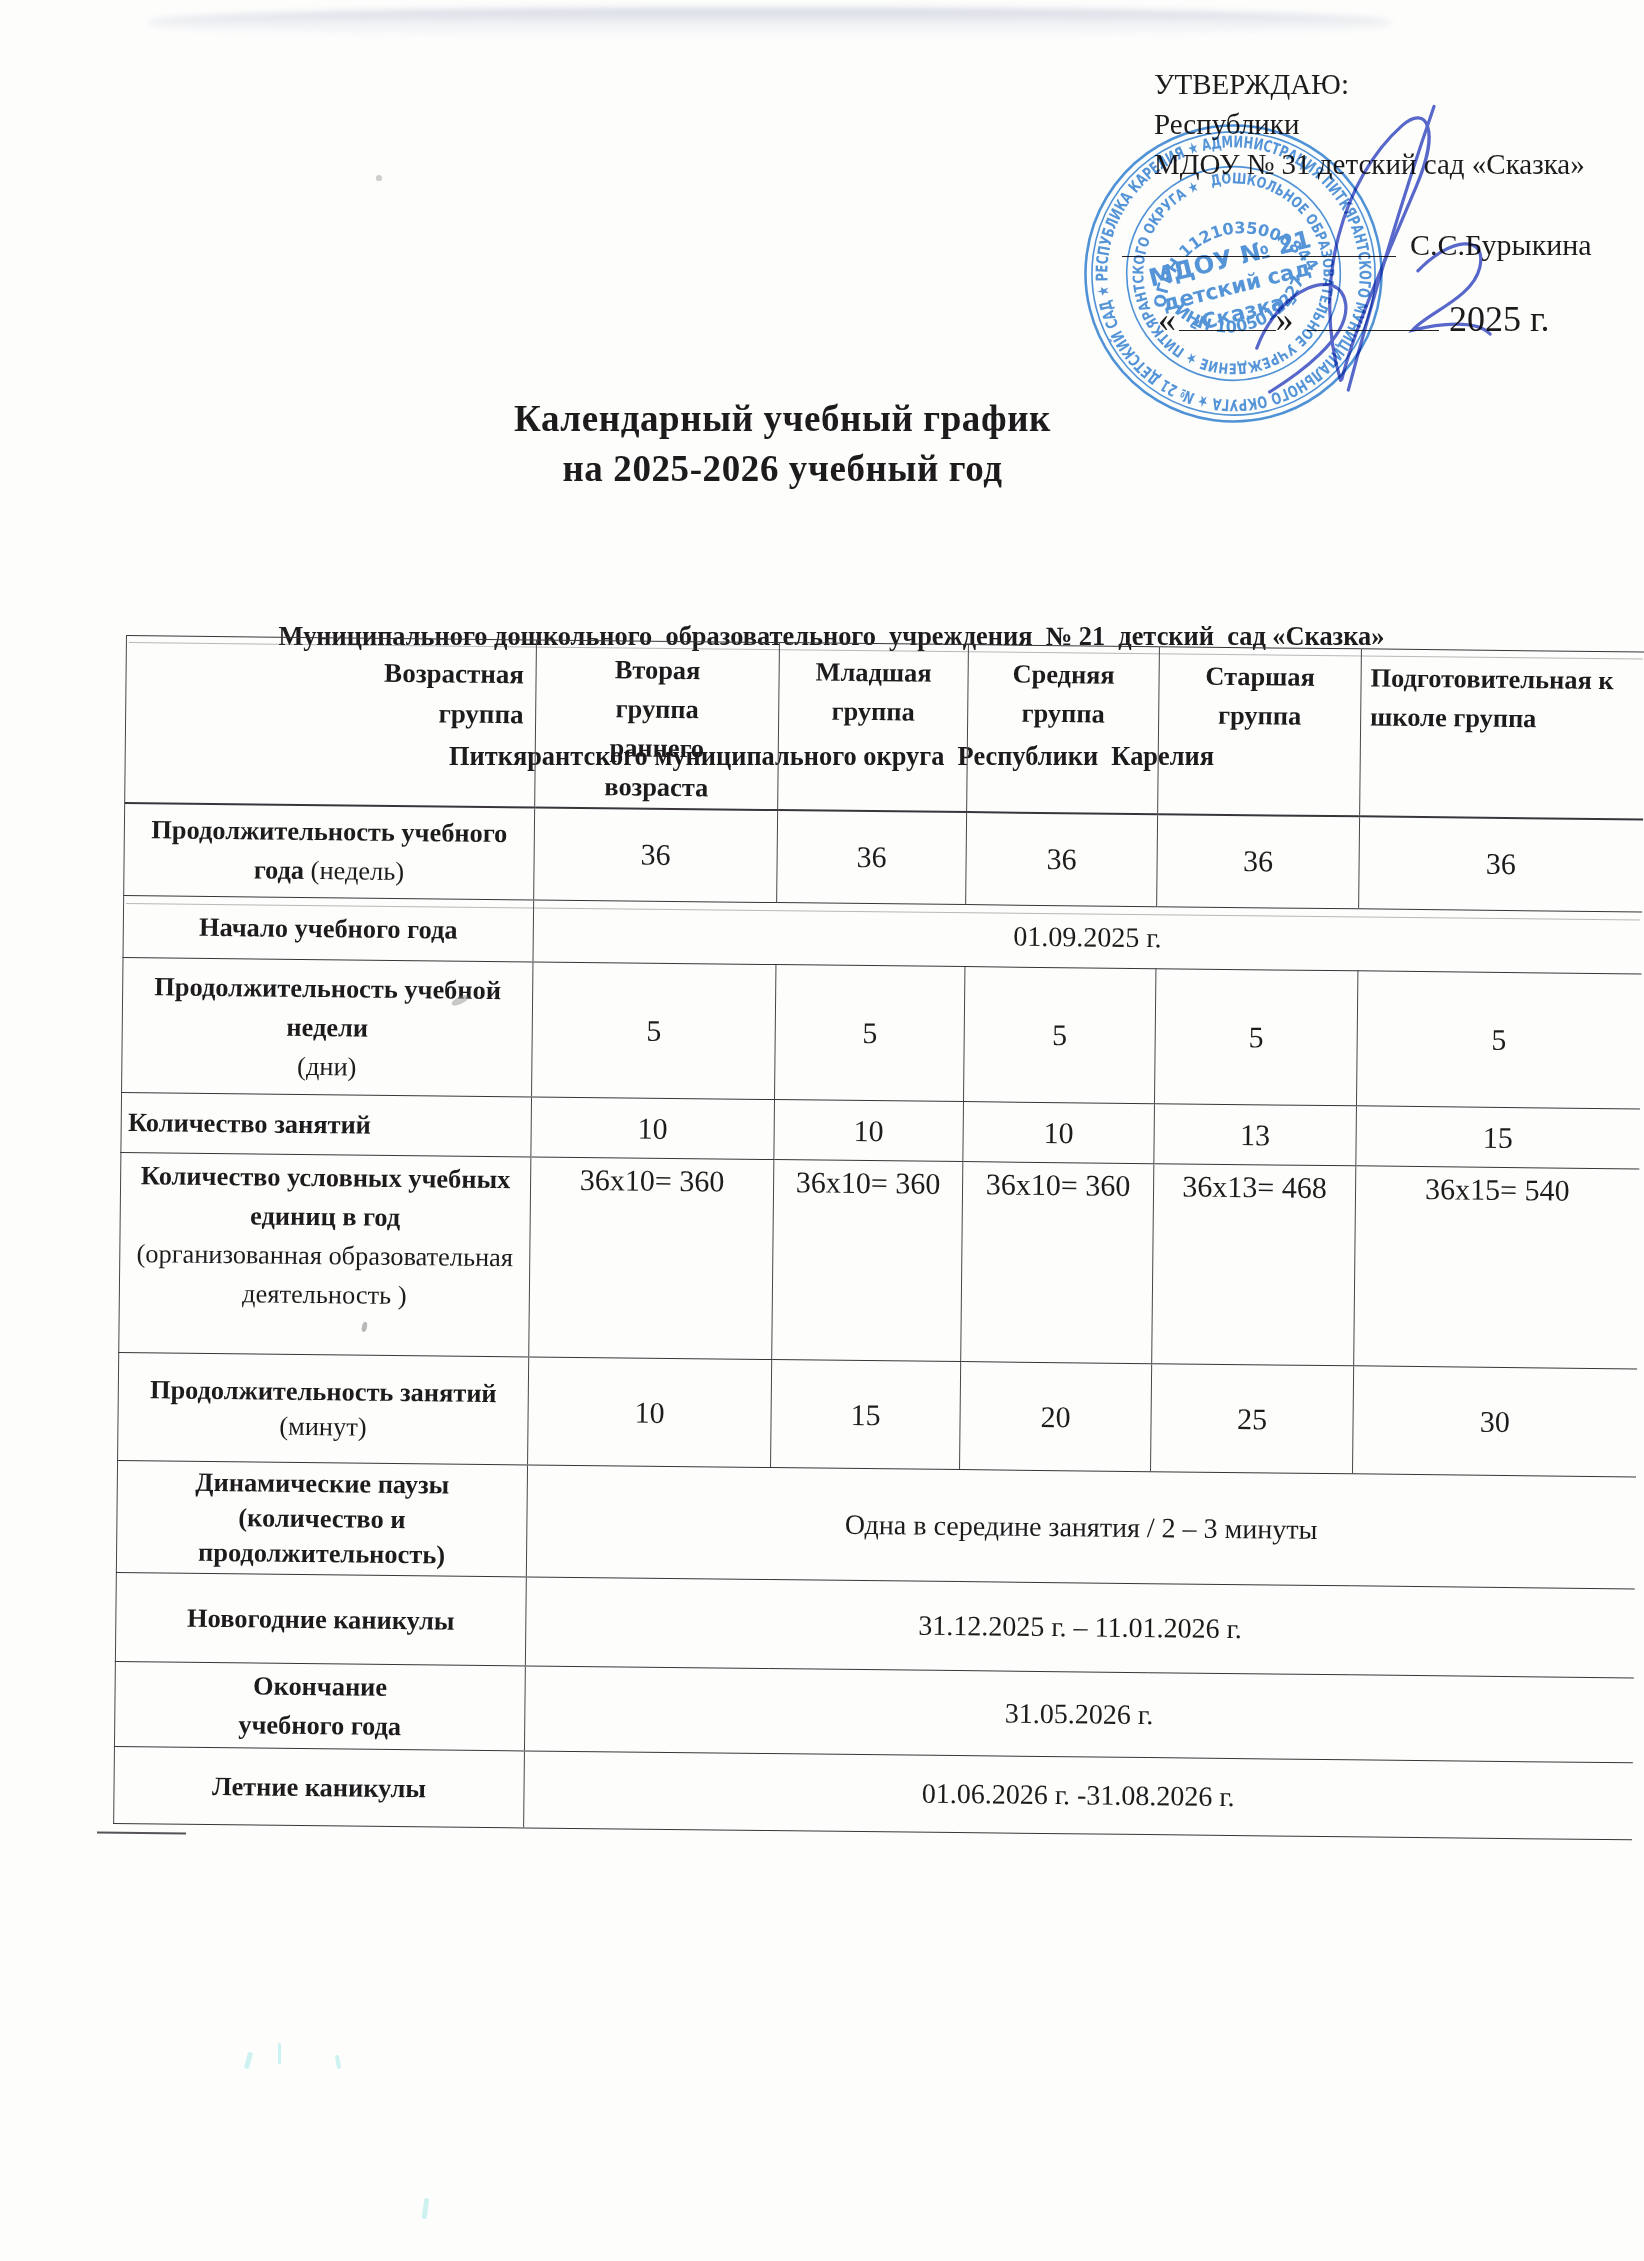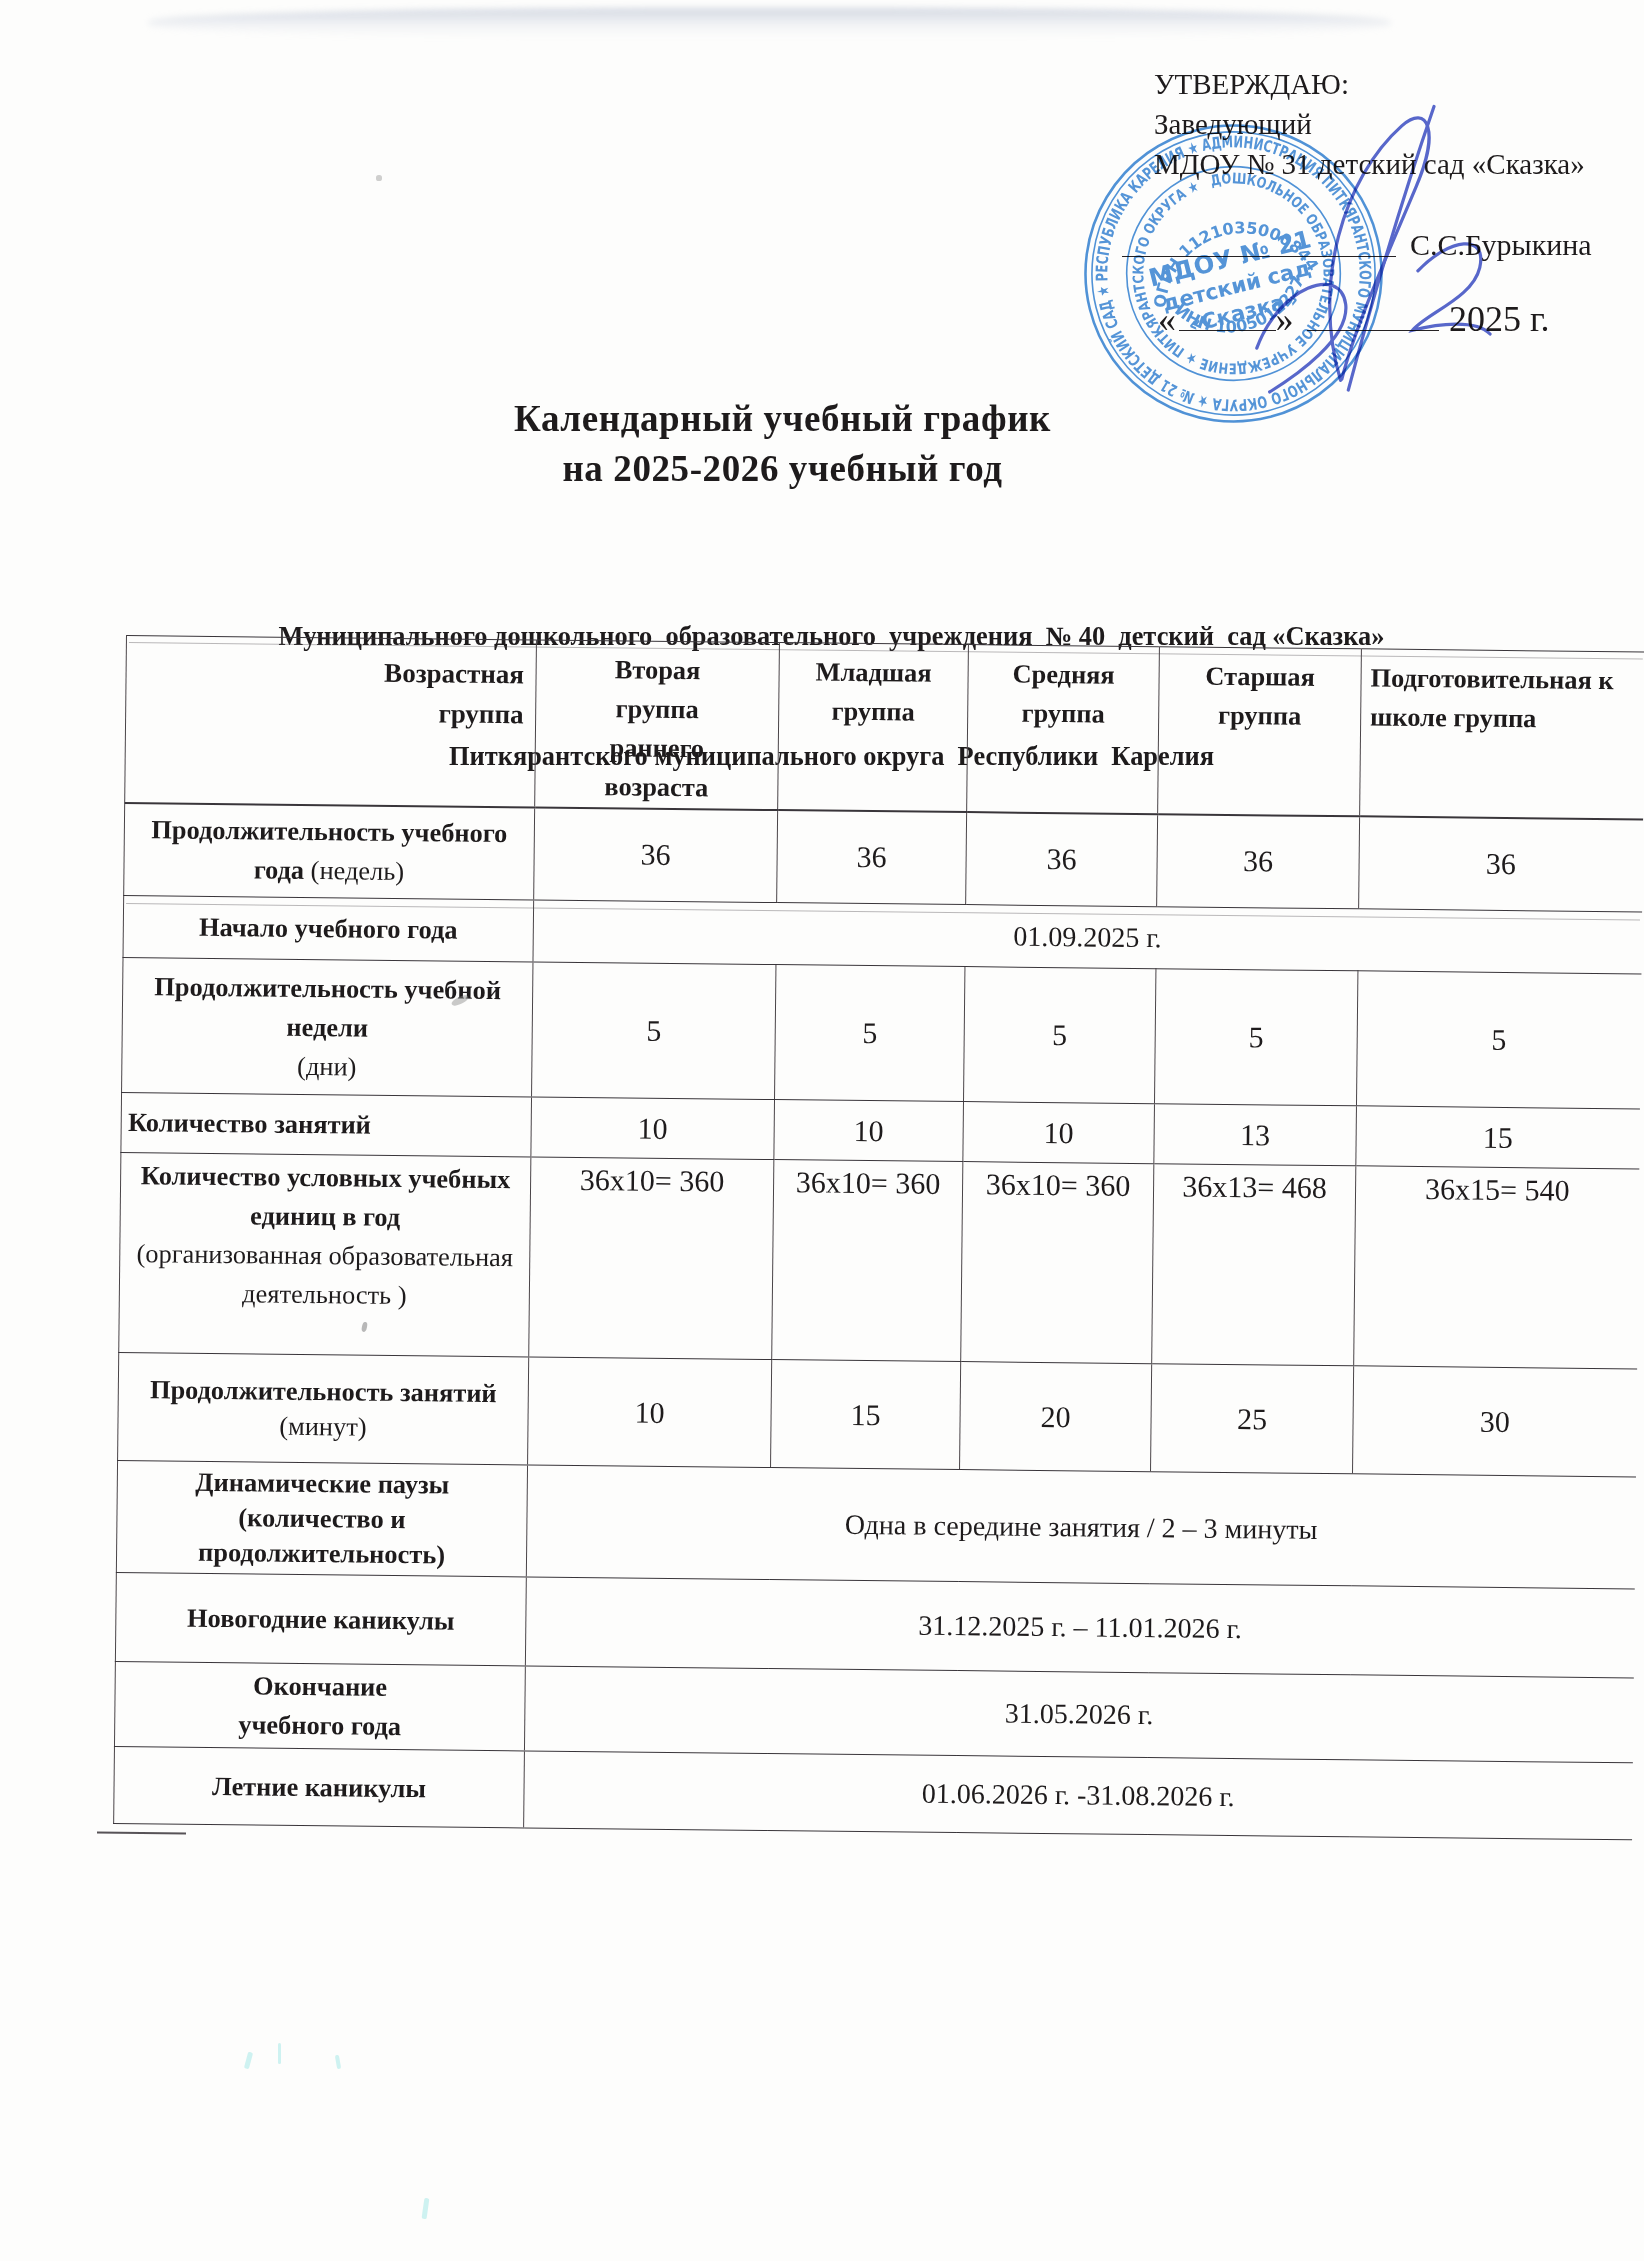--- a/index.html
+++ b/index.html
@@ -67,36 +67,36 @@
 </style>
 </head>
 <body>
 
 <div class="page">
 
   <div class="top-artifact"></div>
 
   <div class="approval">
     <div>УТВЕРЖДАЮ:</div>
-    <div>Заведующий</div>
+    <div>Республики</div>
     <div>МДОУ № 31 детский сад «Сказка»</div>
   </div>
 
   <div class="sig-line"></div>
   <div class="sig-name">С.С.Бурыкина</div>
 
   <div class="date-row"><span>«</span><span class="ul u1"></span><span>»</span><span class="ul u2"></span><span>2025 г.</span></div>
 
   <div class="title">
     <div>Календарный учебный график</div>
     <div>на 2025-2026 учебный год</div>
   </div>
 
   <div class="subtitle">
-    <div>Муниципального дошкольного  образовательного  учреждения  № 40  детский  сад «Сказка»</div>
+    <div>Муниципального дошкольного  образовательного  учреждения  № 21  детский  сад «Сказка»</div>
     <div>Питкярантского муниципального округа  Республики  Карелия</div>
   </div>
 
   <div class="tablewrap">
     <div class="ghost g1"></div>
     <div class="ghost g2"></div>
     <table>
       <colgroup>
         <col style="width:410px">
           <col style="width:243px">

